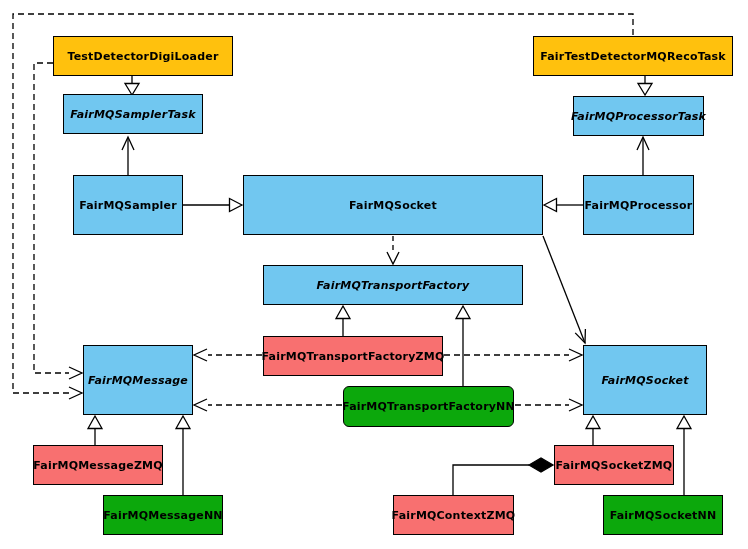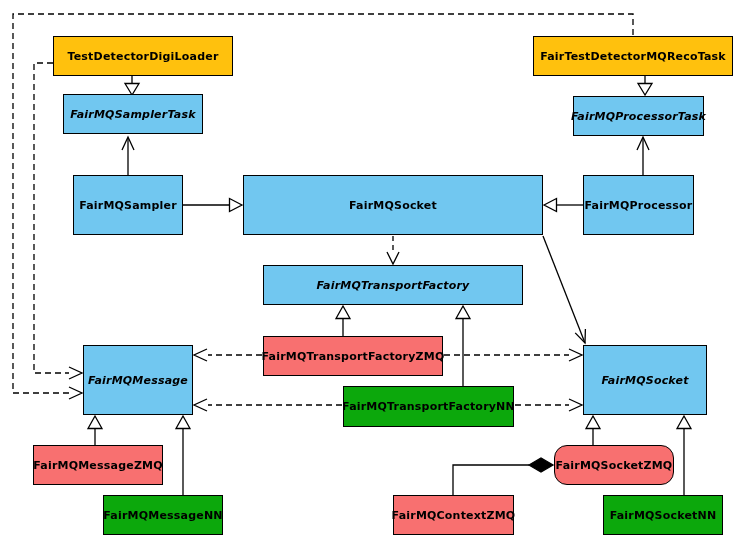--- a/index.html
+++ b/index.html
@@ -150,30 +150,30 @@
   <div class="node" style="left: 73px; top: 175px; width: 110px; height: 60px; background-color: rgb(113, 199, 240);">FairMQSampler</div>
 
   <div class="node" style="left: 243px; top: 175px; width: 300px; height: 60px; background-color: rgb(113, 199, 240);">FairMQSocket</div>
 
   <div class="node" style="left: 583px; top: 175px; width: 111px; height: 60px; background-color: rgb(113, 199, 240);">FairMQProcessor</div>
 
   <div class="node abstract" style="left: 263px; top: 265px; width: 260px; height: 40px; background-color: rgb(113, 199, 240);">FairMQTransportFactory</div>
 
   <div class="node" style="left: 263px; top: 336px; width: 180px; height: 40px; background-color: rgb(248, 112, 112);">FairMQTransportFactoryZMQ</div>
 
-  <div class="node" style="left: 343px; top: 386px; width: 171px; height: 41px; background-color: rgb(12, 168, 12);">FairMQTransportFactoryNN</div>
+  <div class="node" style="left: 343px; top: 386px; width: 171px; height: 41px; background-color: rgb(12, 168, 12); border-radius: 6px;">FairMQTransportFactoryNN</div>
 
   <div class="node abstract" style="left: 83px; top: 345px; width: 110px; height: 70px; background-color: rgb(113, 199, 240);">FairMQMessage</div>
 
   <div class="node abstract" style="left: 583px; top: 345px; width: 124px; height: 70px; background-color: rgb(113, 199, 240);">FairMQSocket</div>
 
   <div class="node" style="left: 33px; top: 445px; width: 130px; height: 40px; background-color: rgb(248, 112, 112);">FairMQMessageZMQ</div>
 
   <div class="node" style="left: 103px; top: 495px; width: 120px; height: 40px; background-color: rgb(12, 168, 12);">FairMQMessageNN</div>
 
-  <div class="node" style="left: 554px; top: 445px; width: 120px; height: 40px; background-color: rgb(248, 112, 112); border-radius: 13px;">FairMQSocketZMQ</div>
+  <div class="node" style="left: 554px; top: 445px; width: 120px; height: 40px; background-color: rgb(248, 112, 112);">FairMQSocketZMQ</div>
 
   <div class="node" style="left: 603px; top: 495px; width: 120px; height: 40px; background-color: rgb(12, 168, 12);">FairMQSocketNN</div>
 
   <div class="node" style="left: 393px; top: 495px; width: 121px; height: 40px; background-color: rgb(248, 112, 112);">FairMQContextZMQ</div>
 
 
 </div>
 
 </body></html>

